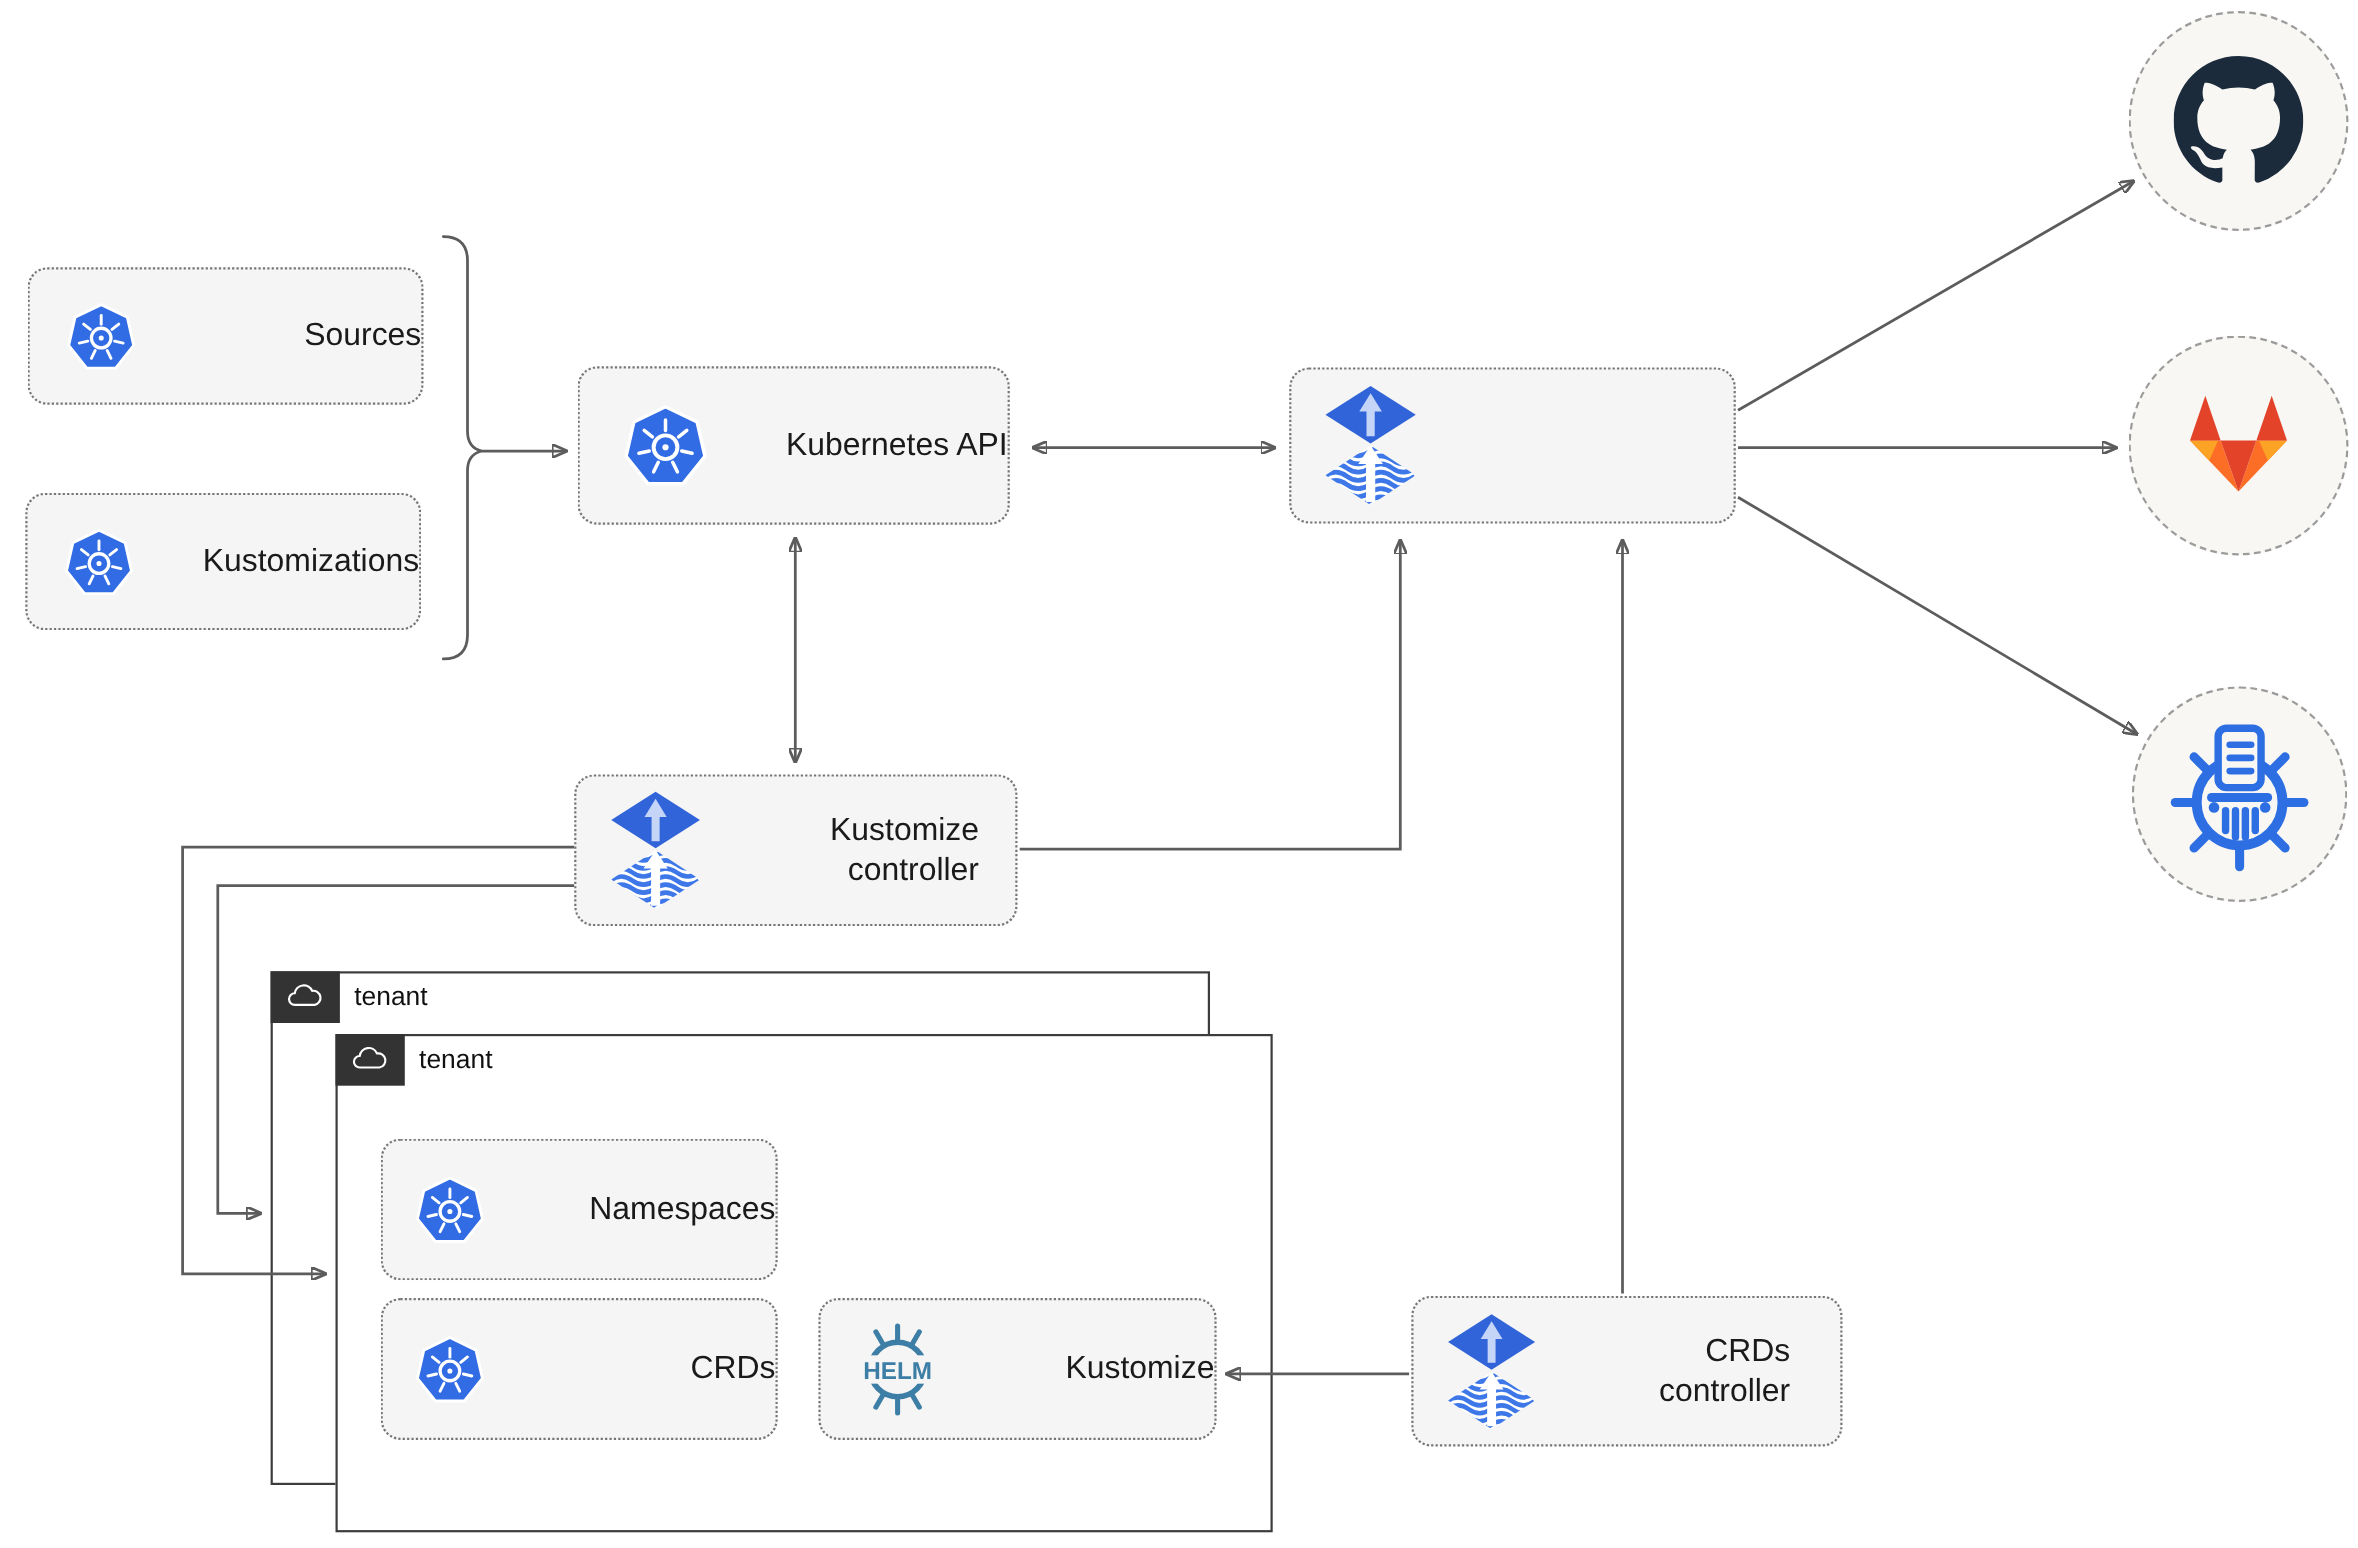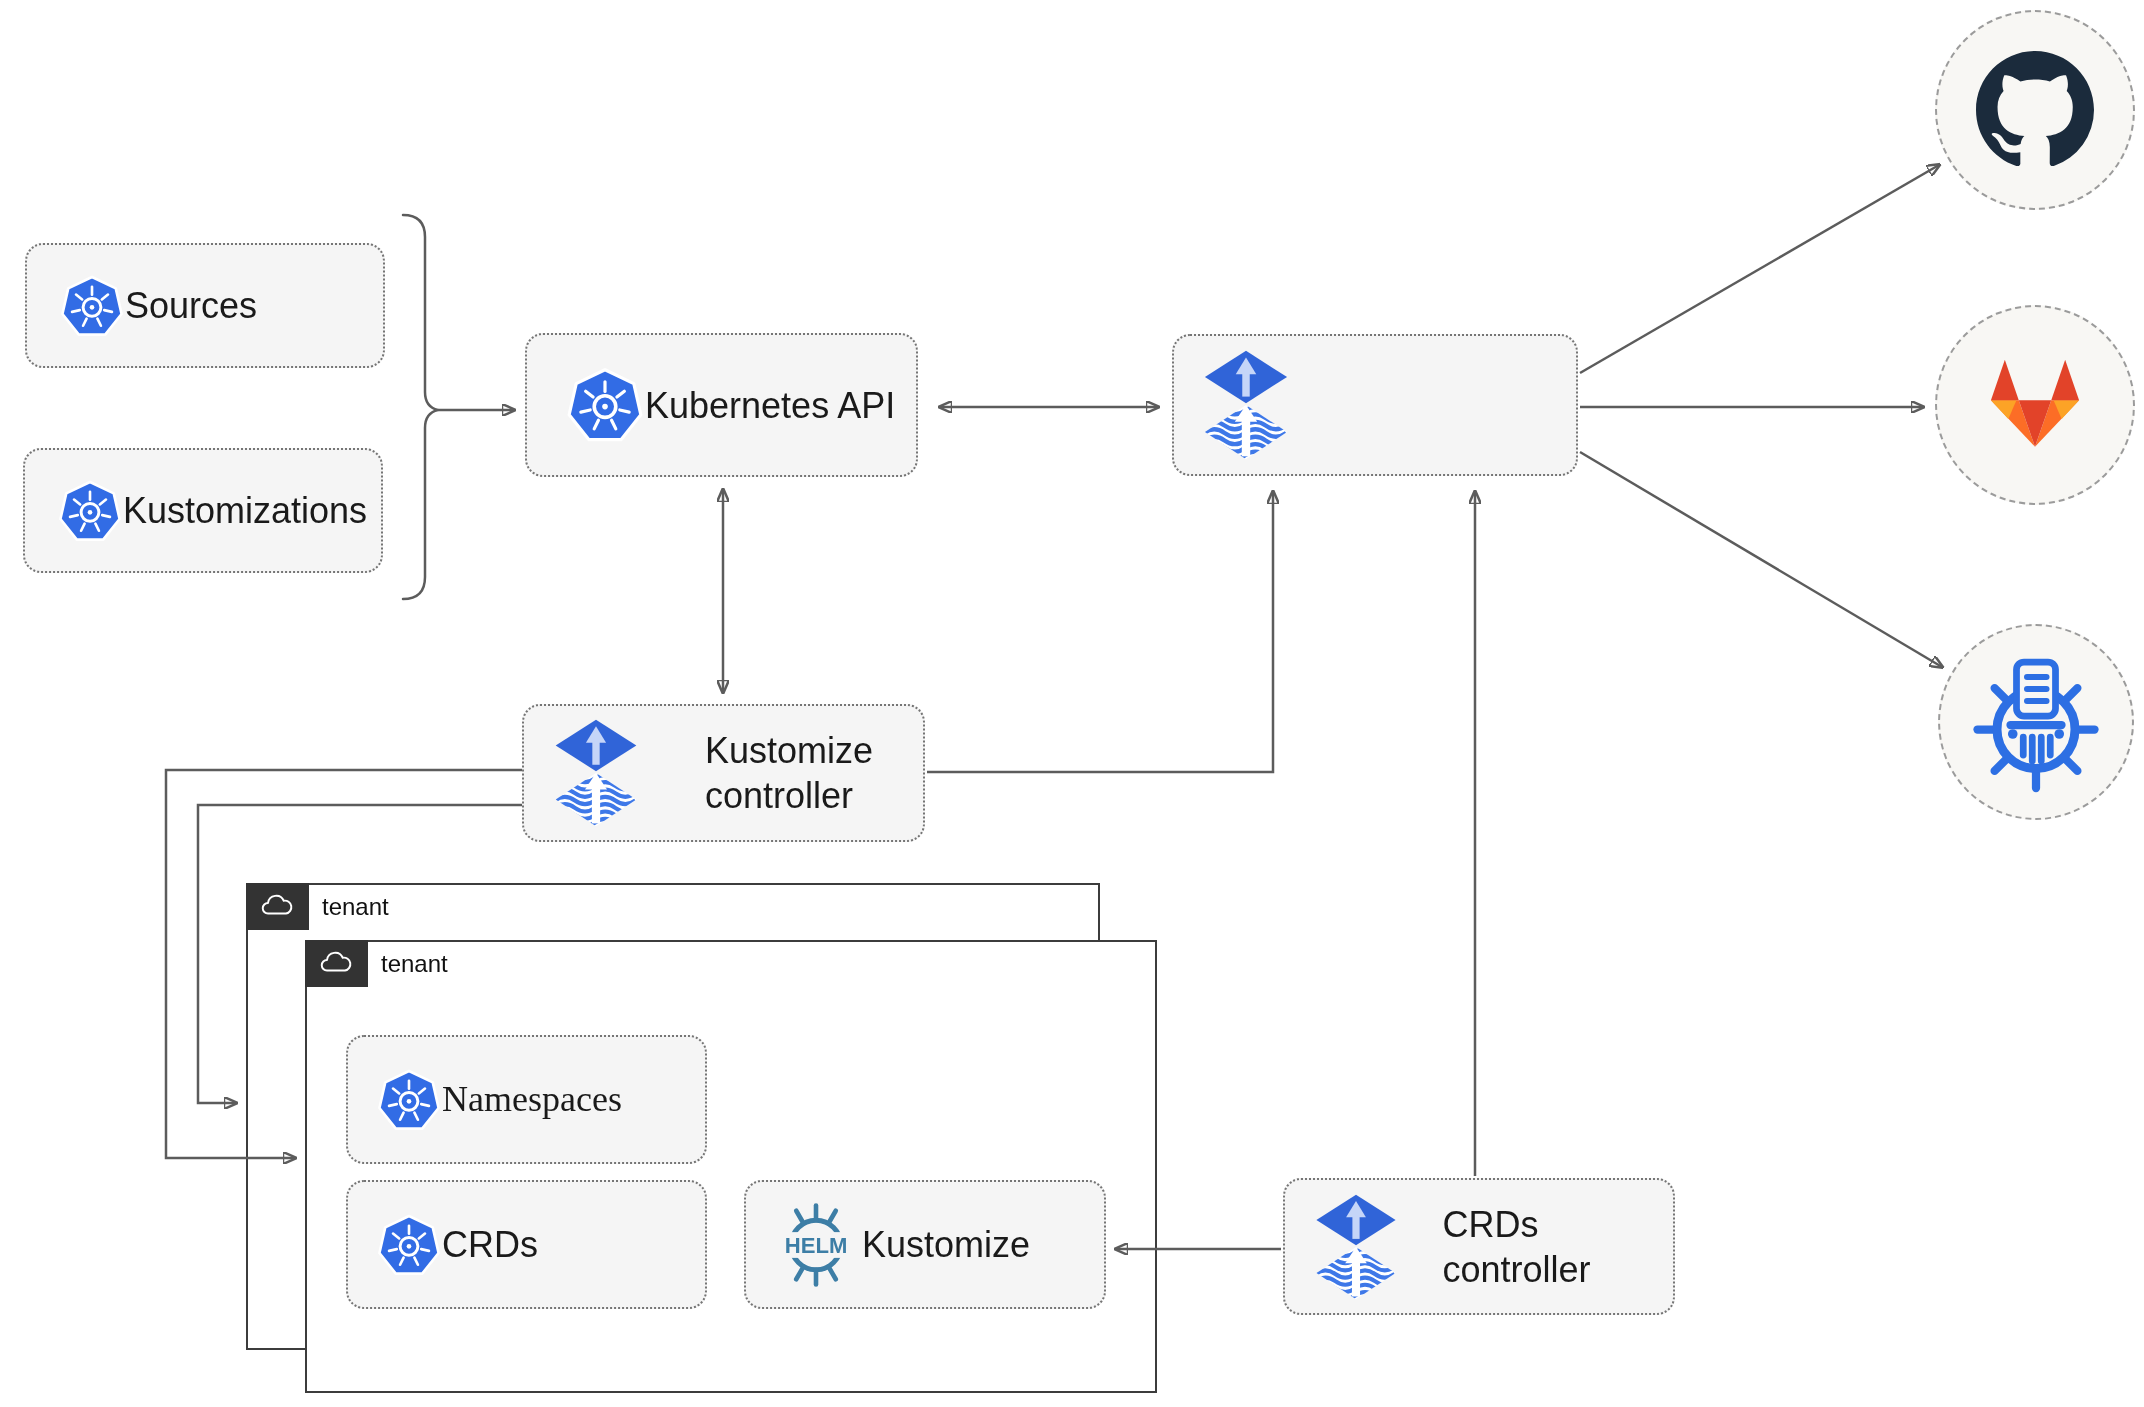--- a/index.html
+++ b/index.html
@@ -1,21 +1,21 @@
 <!DOCTYPE html>
 <html style="--k8s-blue: #326CE5; --flux-blue: #3064D8; --flux-light: #C5D5F8; --flux-wave: #3E78E8; --helm-teal: #3D7EA6; --registry-blue: #2D6FE3; --github-dark: #1B2B3C; --gitlab-red: #E24329; --gitlab-orange: #FC6D26; --gitlab-amber: #FCA326; --node-fill: #F5F5F5; --node-border: #757575; --line-color: #5C5C5C; --tenant-border: #3C3C3C; --tenant-tab: #333333; --circle-fill: #F8F7F4; --circle-border: #9B9B9B; --text-color: #1A1A1A;"><head>
 <meta charset="utf-8">
 <style>
   html,body{margin:0;padding:0;background:#ffffff;}
   #canvas{position:relative;width:2144px;height:1407px;background:#ffffff;overflow:hidden;
           font-family:"Liberation Sans","DejaVu Sans",sans-serif;color:var(--text-color);}
   .node{position:absolute;display:flex;align-items:center;background:var(--node-fill);
         border:2px dotted var(--node-border);border-radius:18px;box-sizing:border-box;}
   .node-icon{flex:0 0 auto;display:flex;align-items:center;}
-  .node-label{flex:1;text-align:left;font-size:36px;line-height:1.25;color:var(--text-color);}
+  .node-label{flex:1;text-align:right;font-size:29px;line-height:1.25;color:var(--text-color);}
   .two-line .node-label{max-width:185px;margin:0 auto;}
   .tenant{position:absolute;background:#ffffff;border:2.5px solid var(--tenant-border);box-sizing:border-box;}
   .tenant-tab{position:absolute;left:-2.5px;top:-2.5px;width:63px;height:47px;background:var(--tenant-tab);
               display:flex;align-items:center;justify-content:center;}
   .tenant-label{position:absolute;left:74px;top:8px;font-size:24px;color:#111;text-align:right;}
   .remote-circle{position:absolute;border:2.5px dashed var(--circle-border);border-radius:50%;
                  background:var(--circle-fill);display:flex;align-items:center;justify-content:center;box-sizing:border-box;}
   .connectors{position:absolute;left:0;top:0;width:2144px;height:1407px;z-index:30;pointer-events:none;}
   .connectors path{stroke:var(--line-color);stroke-width:2.5;fill:none;}
   .z1{z-index:1}.z2{z-index:2}.z3{z-index:10}
@@ -136,21 +136,21 @@
 
   <div class="node two-line z3" style="left:1283px;top:1178px;width:392px;height:137px;padding-left:30px;">
     <span class="node-icon">
       <svg width="82" height="108" viewBox="0 0 90 120">
           <use href="#sym-flux"></use>
         </svg>
       </span>
     <span class="node-label">CRDs controller</span>
   </div>
 
-  <div class="node z3" style="left:346px;top:1035px;width:361px;height:129px;padding-left:28px;font-family:Liberation Serif, serif;">
+  <div class="node z3" style="left:346px;top:1035px;width:361px;height:129px;padding-left:28px;">
     <span class="node-icon">
       <svg width="66" height="66" viewBox="0 0 100 100">
           <use href="#sym-k8s"></use>
         </svg>
       </span>
     <span class="node-label">Namespaces</span>
   </div>
 
 
   <div class="node z3" style="left:346px;top:1180px;width:361px;height:129px;padding-left:28px;">

